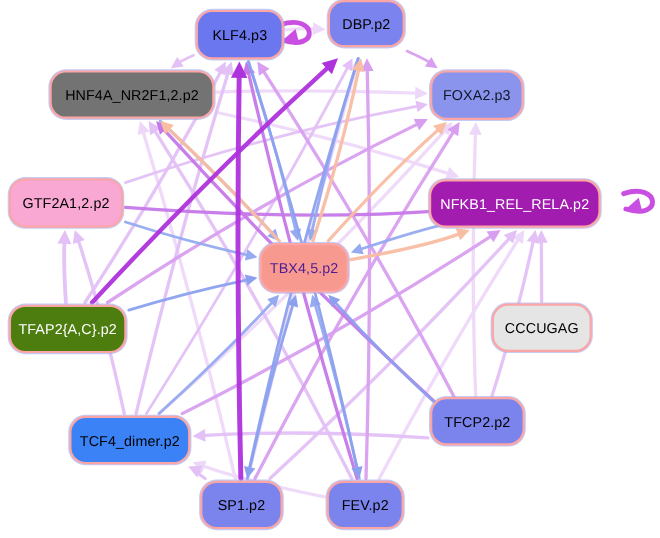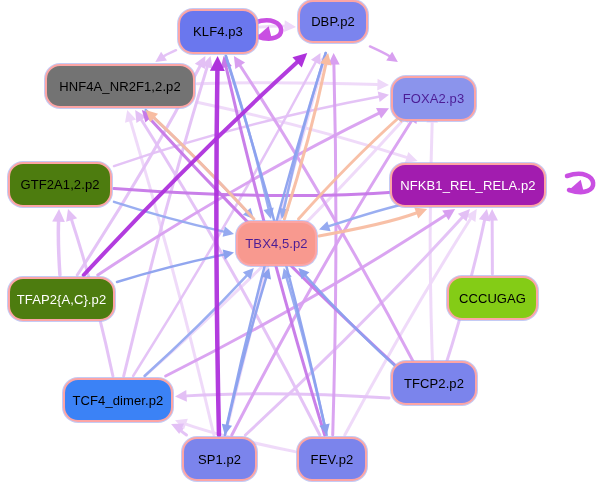--- a/index.html
+++ b/index.html
@@ -130,33 +130,33 @@
   <div id="node-layer">
       <div class="node" style="left: 178px; top: 9px; width: 80px; height: 45px; background: rgb(106, 119, 238); color: rgb(0, 0, 0);">
         <span>KLF4.p3</span>
       </div>
       <div class="node" style="left: 298px; top: 0; width: 70px; height: 43px; background: rgb(123, 132, 238); color: rgb(0, 0, 0);">
         <span>DBP.p2</span>
       </div>
       <div class="node" style="left: 45px; top: 64px; width: 150px; height: 44px; background: #737373; color: rgb(0, 0, 0);">
         <span>HNF4A_NR2F1,2.p2</span>
       </div>
-      <div class="node" style="left: 391px; top: 76px; width: 85px; height: 45px; background: rgb(139, 148, 236); color: #4c1d95;">
+      <div class="node" style="left: 391px; top: 64px; width: 85px; height: 45px; background: rgb(139, 148, 236); color: #0f172a;">
         <span>FOXA2.p3</span>
       </div>
-      <div class="node" style="left: 8px; top: 162px; width: 104px; height: 45px; background: #4d7c0f; color: rgb(0, 0, 0);">
+      <div class="node" style="left: 8px; top: 162px; width: 104px; height: 45px; background: #f9a8d4; color: rgb(0, 0, 0);">
         <span>GTF2A1,2.p2</span>
       </div>
       <div class="node" style="left: 390px; top: 163px; width: 156px; height: 44px; background: #a21caf; color: rgb(255, 255, 255);">
         <span>NFKB1_REL_RELA.p2</span>
       </div>
       <div class="node" style="left: 236px; top: 221px; width: 81px; height: 45px; background: rgb(248, 153, 143); color: #4c1d95;">
         <span>TBX4,5.p2</span>
       </div>
-      <div class="node" style="left: 447px; top: 276px; width: 91px; height: 44px; background: #84cc16; color: rgb(0, 0, 0);">
+      <div class="node" style="left: 447px; top: 276px; width: 91px; height: 44px; background: #e5e5e5; color: rgb(0, 0, 0);">
         <span>CCCUGAG</span>
       </div>
       <div class="node" style="left: 8px; top: 277px; width: 107px; height: 44px; background: #4d7c0f; color: rgb(255, 255, 255);">
         <span>TFAP2{A,C}.p2</span>
       </div>
       <div class="node" style="left: 63px; top: 378px; width: 110px; height: 44px; background: #3b82f6; color: rgb(0, 0, 0);">
         <span>TCF4_dimer.p2</span>
       </div>
       <div class="node" style="left: 391px; top: 361px; width: 86px; height: 44px; background: rgb(123, 132, 236); color: rgb(0, 0, 0);">
         <span>TFCP2.p2</span>

